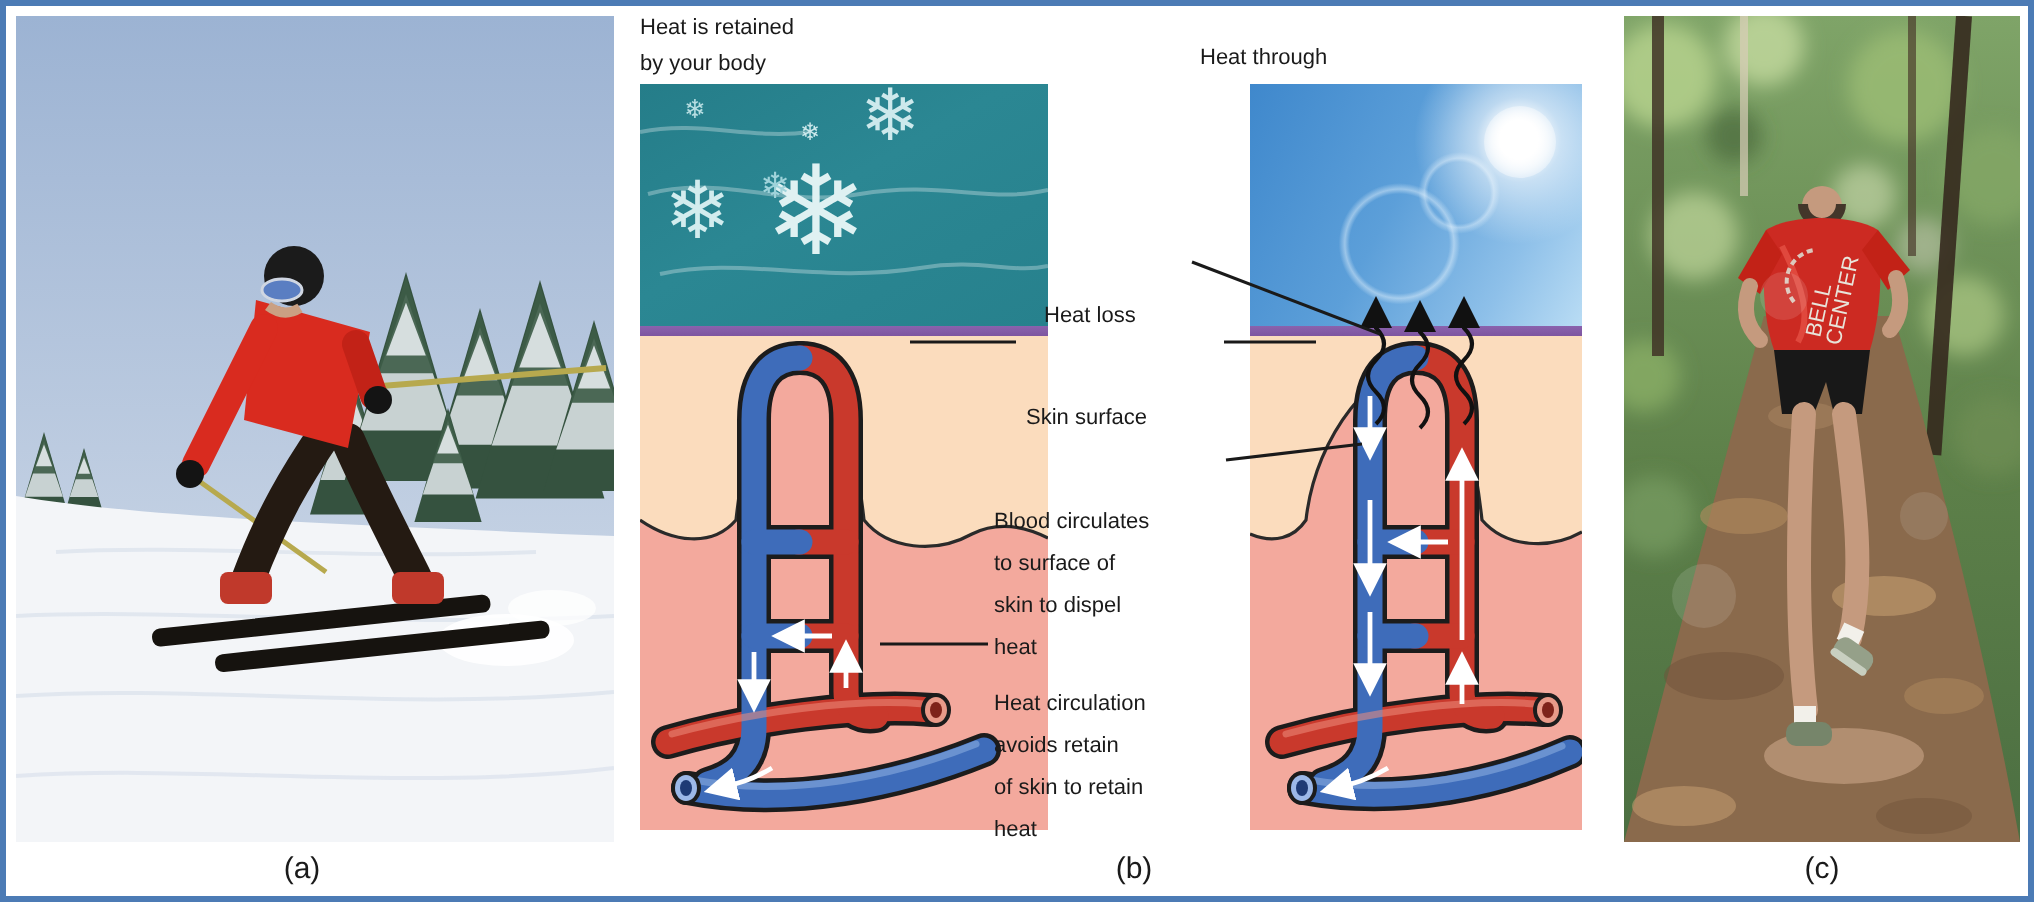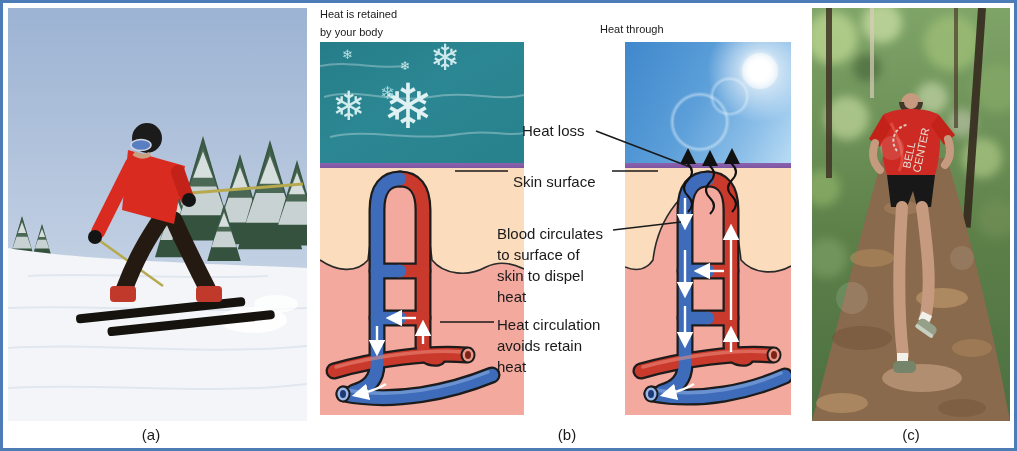--- a/index.html
+++ b/index.html
@@ -3,21 +3,21 @@
 <meta charset="utf-8">
 <style>
   body{margin:0;padding:0;background:#fff;}
   .fig{position:relative;width:1017px;height:451px;box-sizing:border-box;background:#fff;
        border:3px solid var(--border,#4c7bb5);font-family:"Liberation Sans",sans-serif;
        color:var(--ink,#1a1a1a);overflow:hidden;}
   .abs{position:absolute;}
   .photo{position:absolute;top:5px;height:413px;overflow:hidden;}
   .photo svg{display:block;}
   .ttl{position:absolute;text-align:left;font-size:11px;line-height:17.5px;white-space:nowrap;}
-  .lbl{position:absolute;font-size:15px;line-height:21px;}
+  .lbl{position:absolute;font-size:11px;line-height:21px;margin-top:28px;}
   .cap{position:absolute;top:423px;width:44px;text-align:center;font-size:15px;}
   .box{position:absolute;top:39px;height:373px;overflow:hidden;}
   .sky{position:absolute;left:0;top:0;right:0;height:121px;overflow:hidden;}
   .sky-cold{background:linear-gradient(150deg,#257d89 0%,var(--cold-sky,#2b8793) 45%,#27818d 100%);}
   .sky-warm{background:
      radial-gradient(circle at 81% 23%, #ffffff 0%, #ffffff 6%, rgba(255,255,255,.55) 13%, rgba(255,255,255,0) 32%),
      radial-gradient(circle at 45% 66%, rgba(255,255,255,0) 20.5%, rgba(236,247,255,.45) 22.5%, rgba(255,255,255,0) 25%),
      radial-gradient(circle at 63% 45%, rgba(255,255,255,0) 12.5%, rgba(236,247,255,.4) 14%, rgba(255,255,255,0) 16.5%),
      linear-gradient(118deg,#3f88cc 0%,#5c9fd9 45%,#8ec0e9 78%,#b9dcf4 100%);}
   .strip{position:absolute;left:0;top:121px;right:0;height:5px;
@@ -238,20 +238,21 @@
   <div class="lbl" style="left:510px;top:168px;">Skin surface</div>
   <div class="lbl" style="left:494px;top:220px;width:122px;">
     <div>Blood circulates</div>
     <div>to surface of</div>
     <div>skin to dispel</div>
     <div>heat</div>
   </div>
   <div class="lbl" style="left:494px;top:311px;width:126px;">
     <div>Heat circulation</div>
     <div>avoids retain</div>
+    <div>of skin to retain</div>
     <div>heat</div>
   </div>
 
   <svg class="abs" style="left:0;top:0;pointer-events:none;" width="1011" height="445" viewBox="0 0 1011 445">
     <g stroke="#1a1a1a" stroke-width="1.6" fill="none">
       <path d="M593,128 L687,164"></path>
       <path d="M452,168 L505,168"></path>
       <path d="M609,168 L655,168"></path>
       <path d="M610,227 L678,219"></path>
       <path d="M491,319 L437,319"></path>

